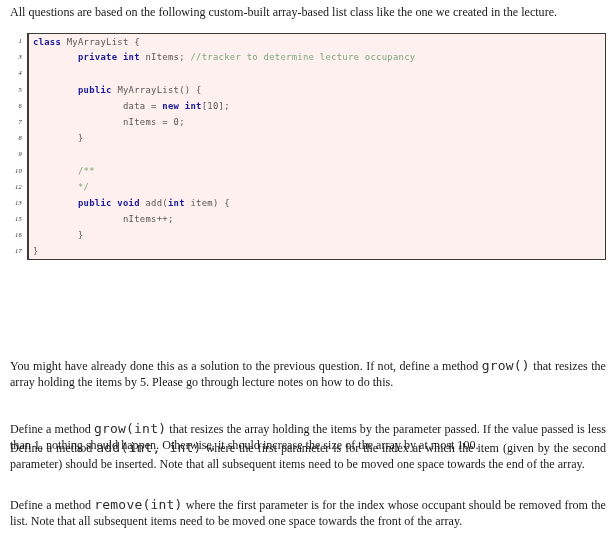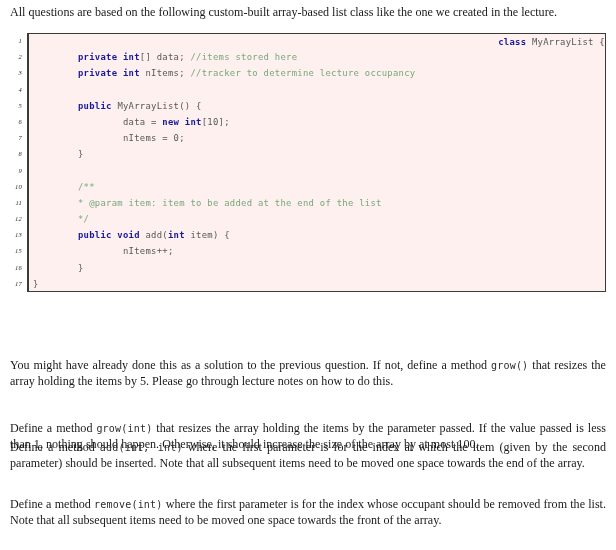--- a/index.html
+++ b/index.html
@@ -75,21 +75,20 @@
     font-family: "DejaVu Sans Mono", "Liberation Mono", monospace;
     font-size: 8.9px;
     line-height: 16.2px;
     white-space: pre;
     padding-left: 4px;
     color: #4b4b4b;
     letter-spacing: 0.28px;
   }
   .code-row.first .code-cell {
     border-top: 1.4px solid #3a3a3a;
-    text-align: right;
   }
   .code-row.last .code-cell {
     border-bottom: 1.4px solid #3a3a3a;
   }
   .kw {
     color: #1a1a9c;
     font-weight: bold;
   }
   .cmt {
     color: #7aa87a;
@@ -103,44 +102,40 @@
 
   
   .p1 { position: absolute; left: 10px; top: 333px;  width: 596px; }
   .p2 { position: absolute; left: 10px; top: 358px;  width: 596px; }
   .p3 { position: absolute; left: 10px; top: 421px;  width: 596px; }
   .p4 { position: absolute; left: 10px; top: 440px;  width: 596px; }
   .p5 { position: absolute; left: 10px; top: 497px;  width: 596px; }
 
   code, .tt {
     font-family: "DejaVu Sans Mono", "Liberation Mono", monospace;
-    font-size: 10px;
+    font-size: 13px;
     letter-spacing: 0.2px;
     color: #2c2c2c;
   }
 </style>
 </head>
 <body>
 
 <div class="page">
 
   <p class="para intro">All questions are based on the following custom-built array-based list class like the one we created in the lecture.</p>
 
   <div class="listing">
     <div class="listing-rows">
 
       <div class="code-row first">
         <div class="lineno">1</div>
         <div class="code-cell"><span class="kw">class</span> <span class="id">MyArrayList</span> {</div>
       </div>
 
-      <div class="code-row">
-        <div class="lineno">2</div>
-        <div class="code-cell">        <span class="kw">private int</span><span class="id">[] data;</span> <span class="cmt">//items stored here</span></div>
-      </div>
 
       <div class="code-row">
         <div class="lineno">3</div>
         <div class="code-cell">        <span class="kw">private int</span><span class="id"> nItems;</span> <span class="cmt">//tracker to determine lecture occupancy</span></div>
       </div>
 
       <div class="code-row">
         <div class="lineno">4</div>
         <div class="code-cell"> </div>
       </div>
@@ -168,24 +163,20 @@
       <div class="code-row">
         <div class="lineno">9</div>
         <div class="code-cell"> </div>
       </div>
 
       <div class="code-row">
         <div class="lineno">10</div>
         <div class="code-cell">        <span class="cmt">/**</span></div>
       </div>
 
-      <div class="code-row">
-        <div class="lineno">11</div>
-        <div class="code-cell">        <span class="cmt">* @param item: item to be added at the end of the list</span></div>
-      </div>
 
       <div class="code-row">
         <div class="lineno">12</div>
         <div class="code-cell">        <span class="cmt">*/</span></div>
       </div>
 
       <div class="code-row">
         <div class="lineno">13</div>
         <div class="code-cell">        <span class="kw">public void</span> <span class="id">add(</span><span class="kw">int</span><span class="id"> item) {</span></div>
       </div>

